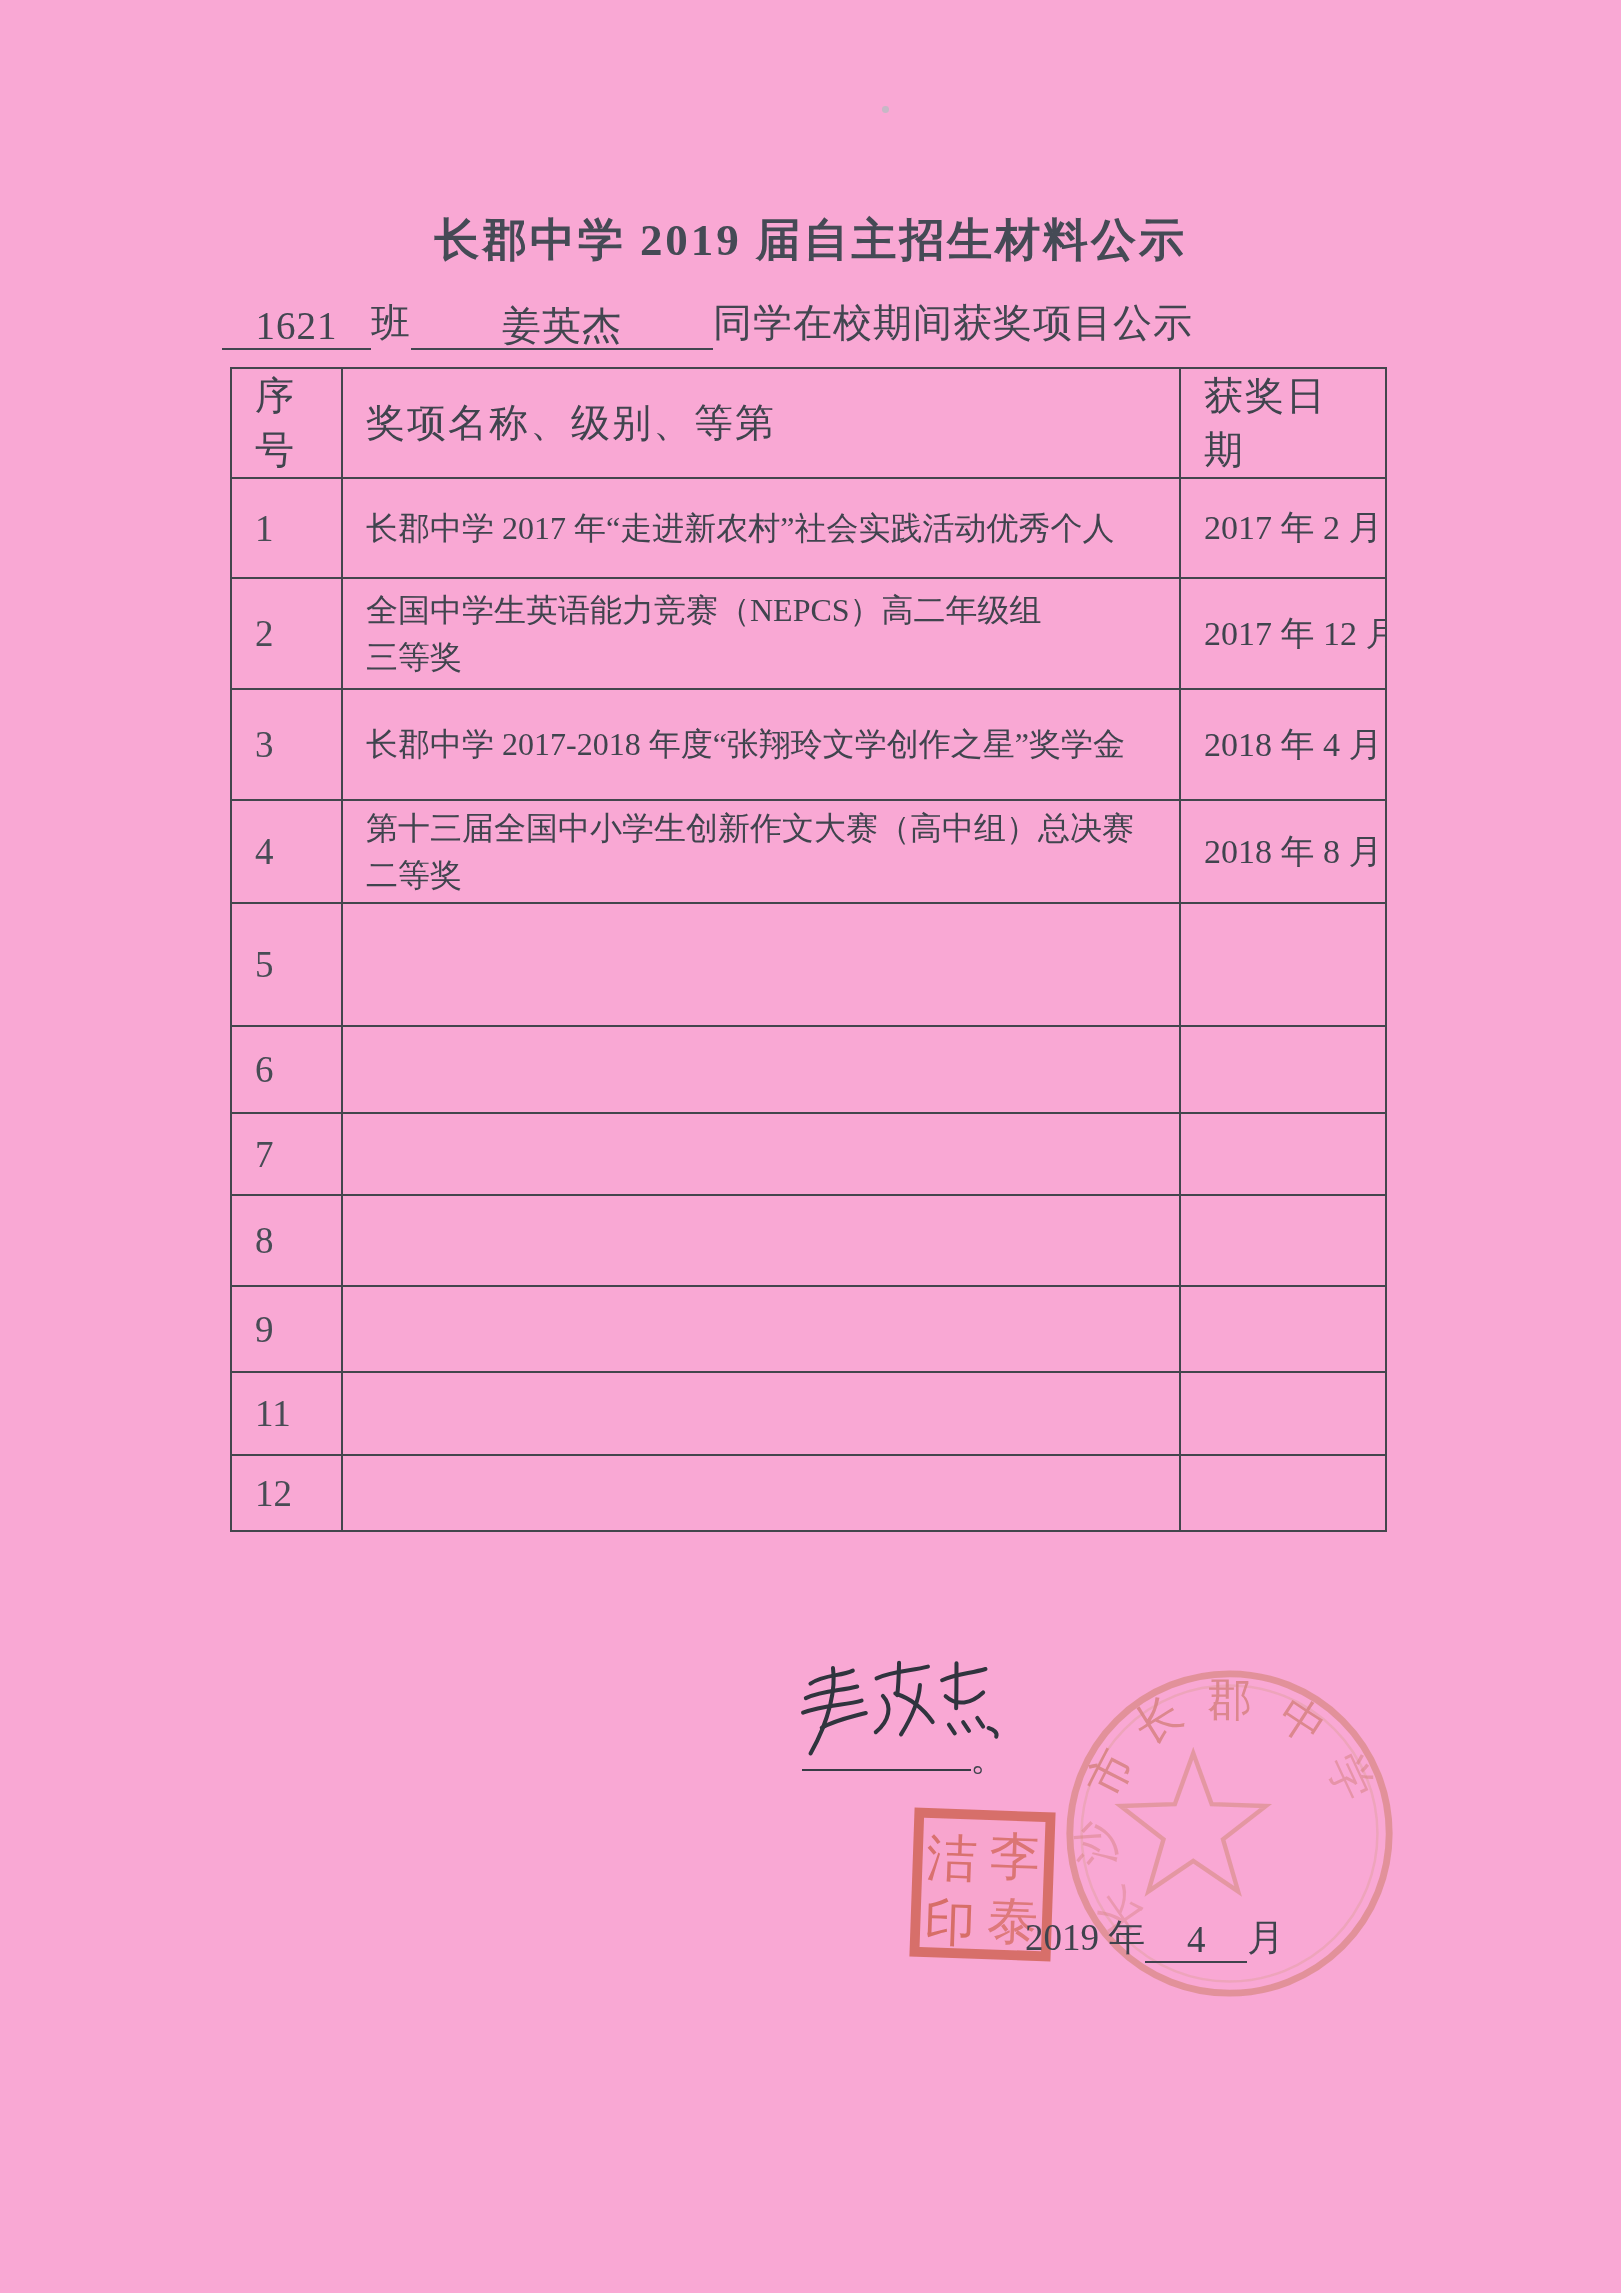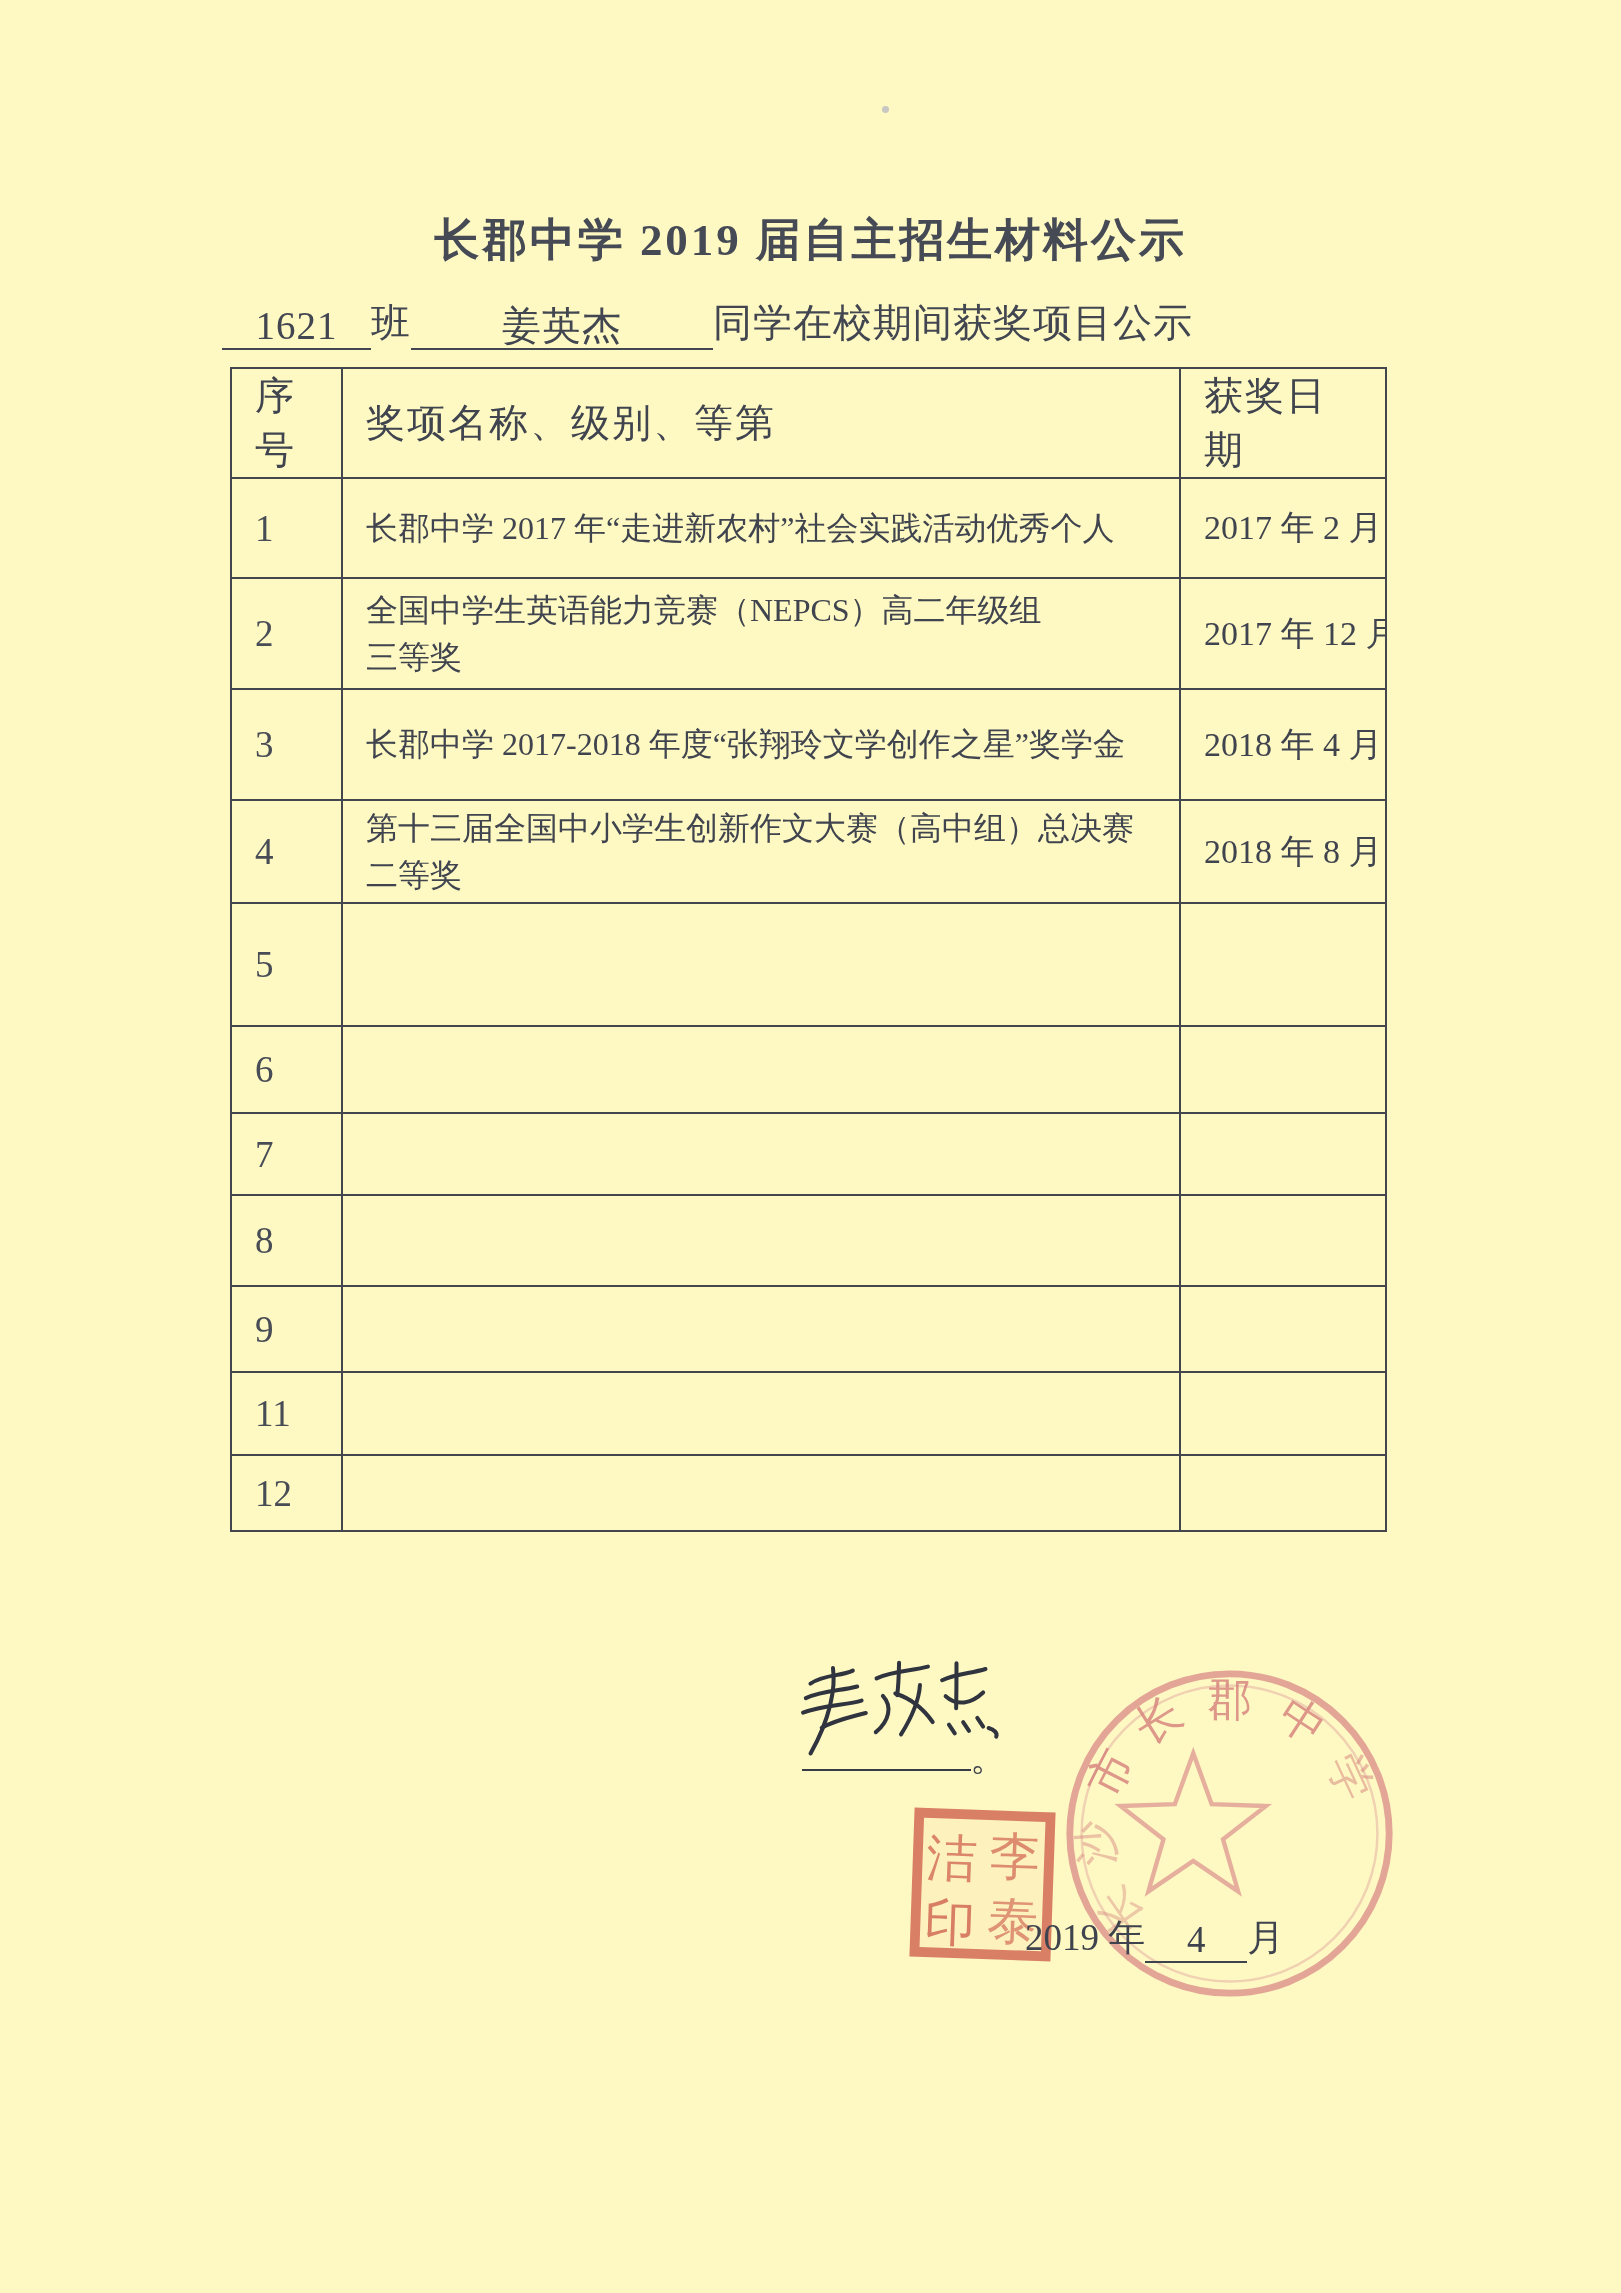--- a/index.html
+++ b/index.html
@@ -1,19 +1,19 @@
 <!DOCTYPE html>
 <html><head>
 <meta charset="utf-8">
 <style>
   * { margin:0; padding:0; box-sizing:border-box; }
   html,body { background:#e8e8e8; }
   .page {
     position:relative; width:1621px; height:2294px;
-    background:#fef9c3; overflow:hidden;
+    background:#f9a8d4; overflow:hidden;
     font-family:"Liberation Serif","DejaVu Serif",serif;
     color:#3e424b;
   }
   .scan-dot{ position:absolute; left:882px; top:106px; width:6.9px; height:6.9px;
     border-radius:50%; background:#b9bcc2; opacity:.8; }
 
   .title{
     position:absolute; top:210px; left:0; width:100%;
     text-align:center; font-size:45px; font-weight:700; letter-spacing:2.9px;
     color:#454a55;

